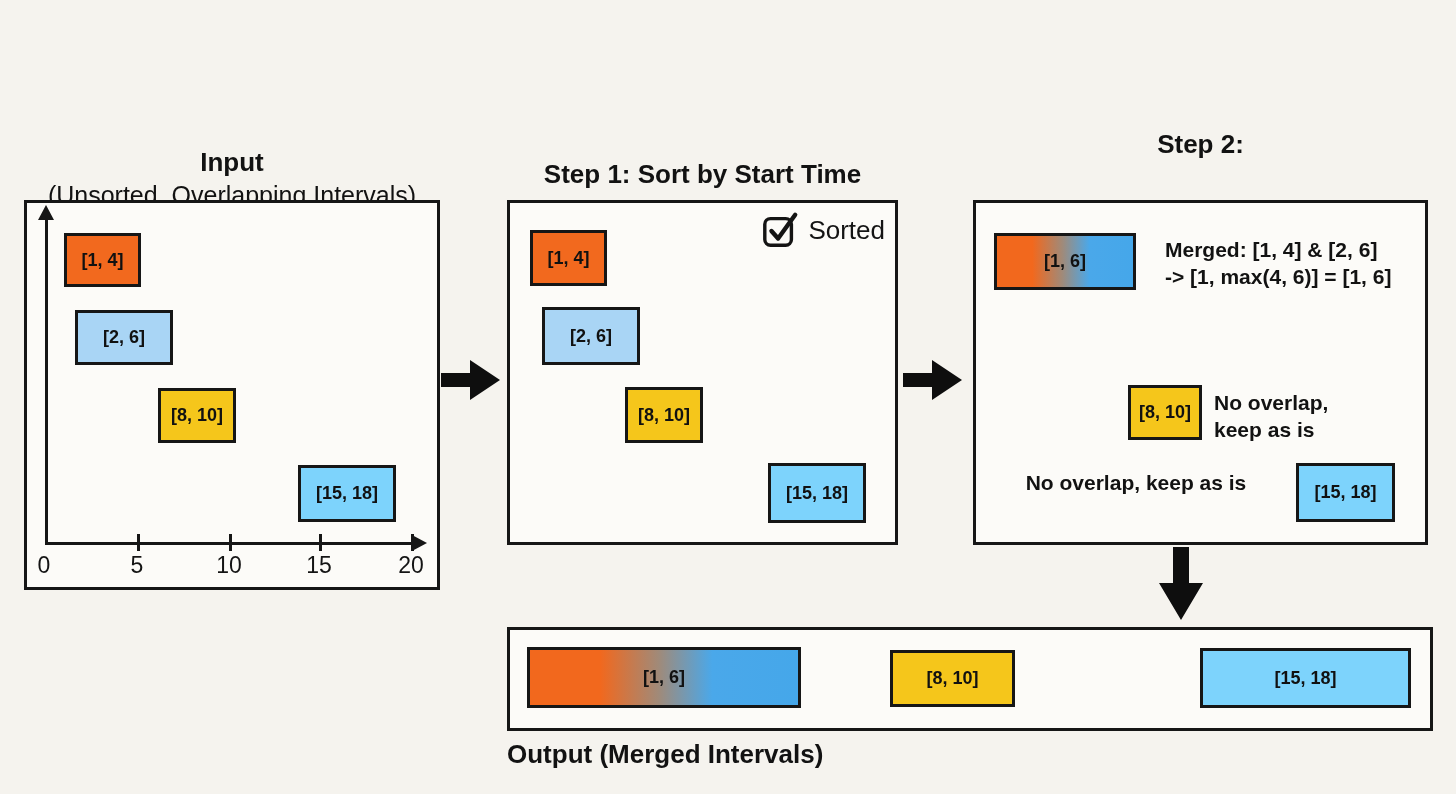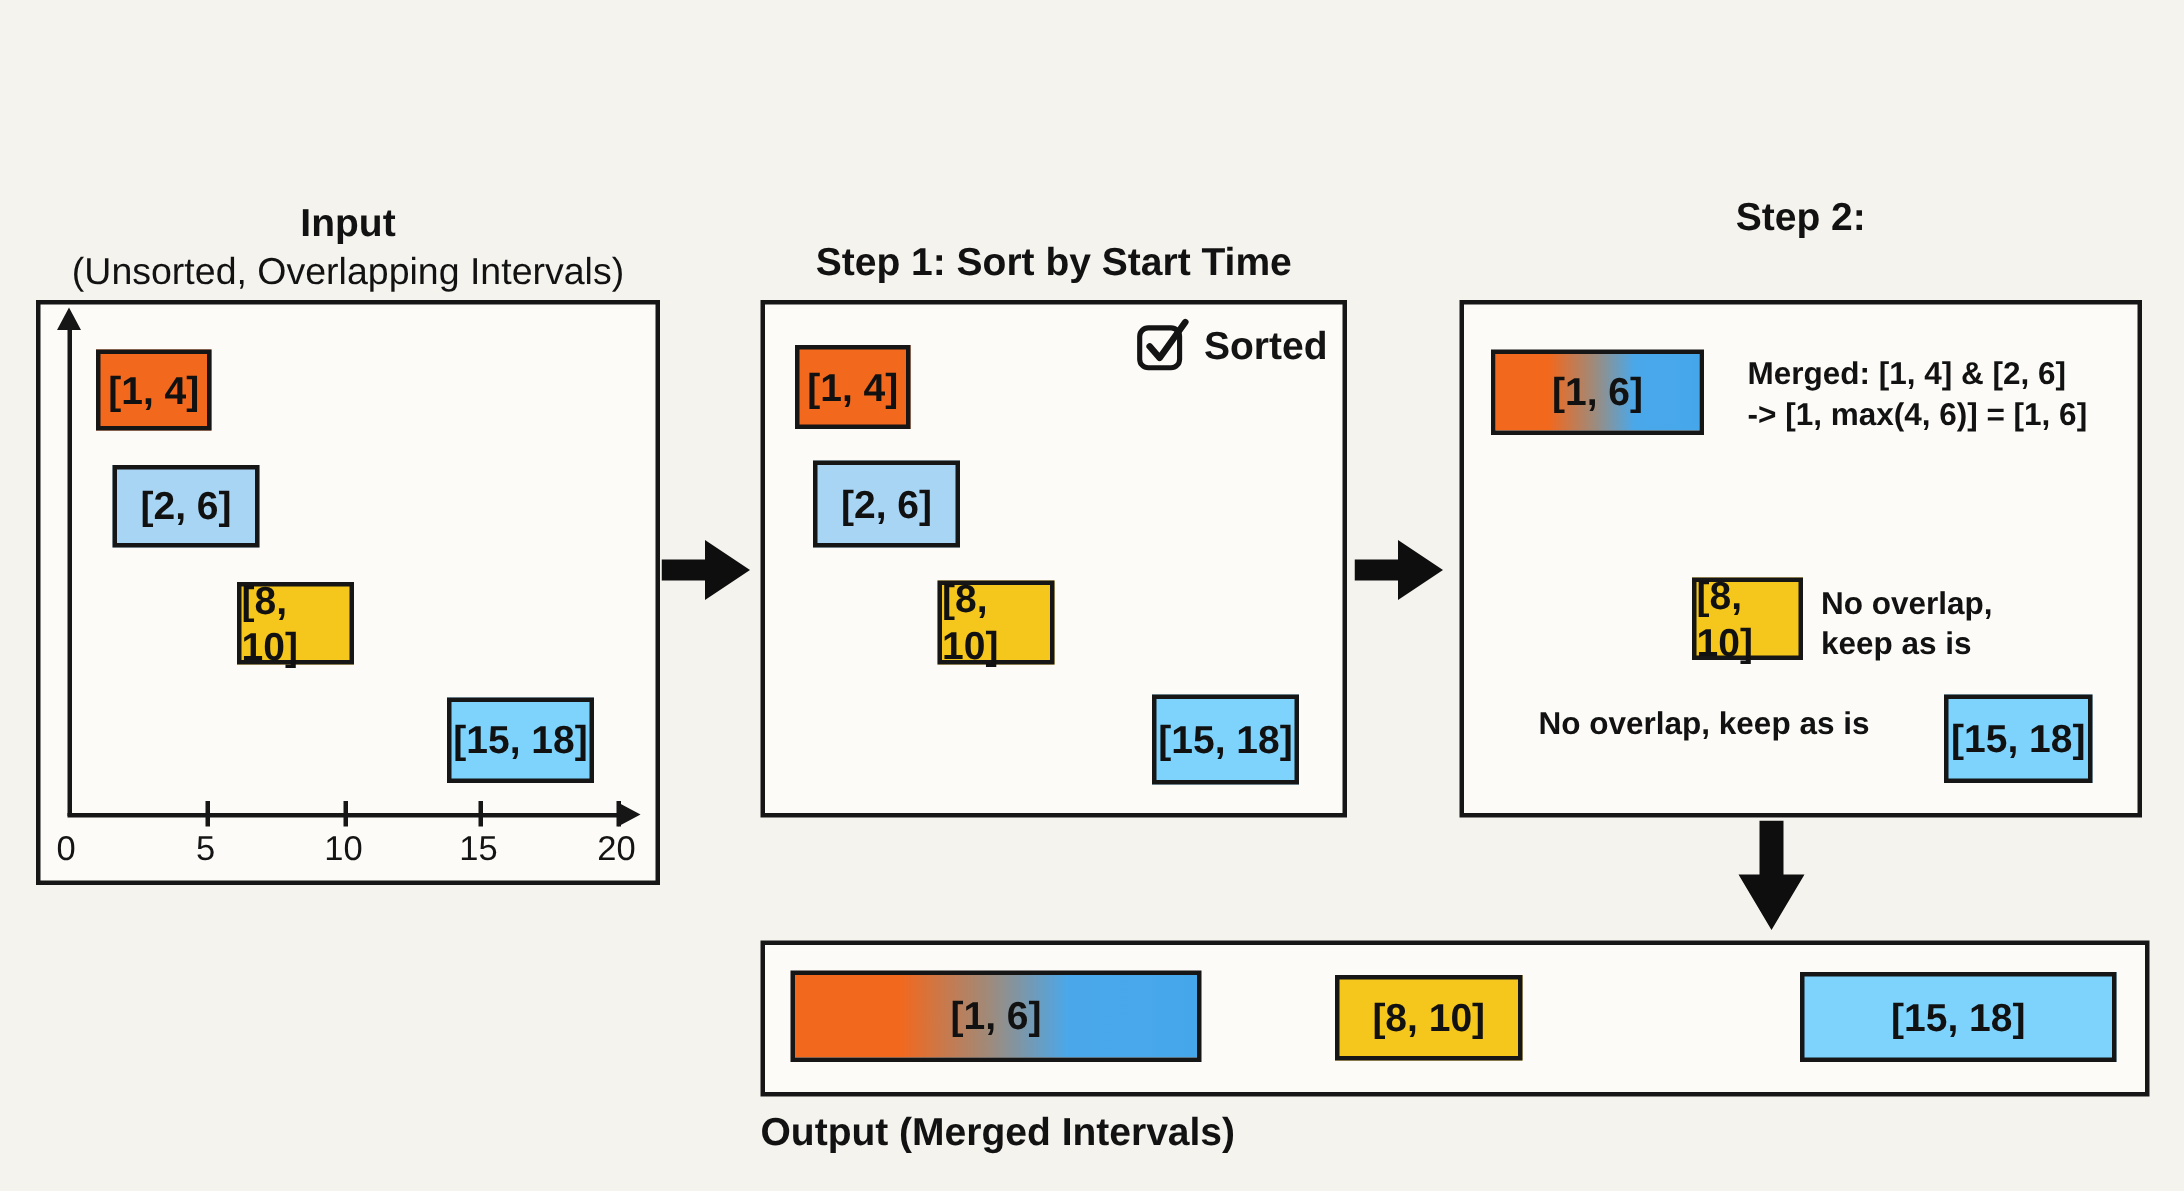--- a/index.html
+++ b/index.html
@@ -25,21 +25,21 @@
     box-sizing:border-box;
   }
   .panel-header{position:absolute;text-align:center;line-height:1.28;color:#121212;}
   .ph-bold{font-size:26px;font-weight:bold;}
   .ph-normal{font-size:25px;font-weight:normal;}
   .ibox{
     position:absolute;
     border:3px solid #161616;
     box-sizing:border-box;
     display:flex;align-items:center;justify-content:center;
-    font-size:26px;font-weight:bold;color:#111;
+    font-size:18px;font-weight:bold;color:#111;
   }
   .c-orange{background:#f2691e;}
   .c-blue{background:#a9d5f5;}
   .c-yellow{background:#f5c61b;}
   .c-green{background:#7dd3fc;}
   .c-merge{background:linear-gradient(90deg,#f2681d 0%,#f2681d 26%,#a08a79 48%,#4aa8ea 68%,#45a7ea 100%);}
   
   .axis-line{position:absolute;background:#161616;}
   .axis-head-up{
     position:absolute;width:0;height:0;
@@ -55,33 +55,33 @@
   .tick-label{
     position:absolute;transform:translateX(-50%);
     font-size:23px;font-weight:normal;color:#141414;
   }
   .flow-arrow{position:absolute;}
   .note{position:absolute;font-weight:bold;color:#121212;line-height:1.3;}
   .sorted-badge{
     position:absolute;top:8px;right:10px;
     display:flex;align-items:center;gap:9px;
   }
-  .sorted-label{font-size:26px;font-weight:bold;color:#141414;}
+  .sorted-label{font-size:26px;font-weight:normal;color:#141414;}
   .caption{
     position:absolute;
     font-size:26px;font-weight:bold;color:#121212;
   }
 </style>
 </head>
 <body>
 
 <div class="canvas">
 
 
-  <div class="panel-header" style="left:24px;top:132px;width:416px;">
+  <div class="panel-header" style="left:24px;top:146px;width:416px;">
     <div class="ph-bold">Input</div>
     <div class="ph-normal">(Unsorted, Overlapping Intervals)</div>
   </div>
 
   <div class="panel" style="left:24px;top:200px;width:416px;height:390px;">
 
     <div class="axis-head-up" style="left:11px;top:2px;"></div>
     <div class="axis-line" style="left:18px;top:14px;width:3px;height:327px;"></div>
 
     <div class="axis-line" style="left:18px;top:339px;width:370px;height:3px;"></div>

